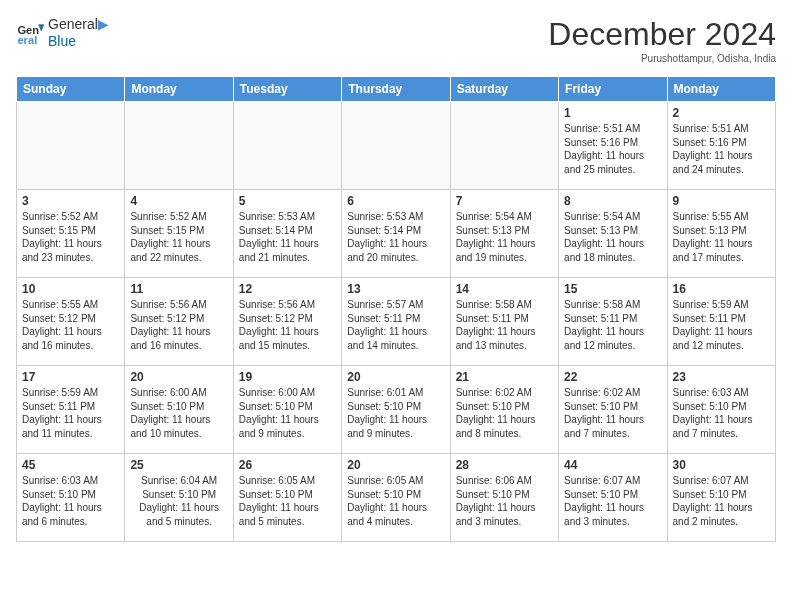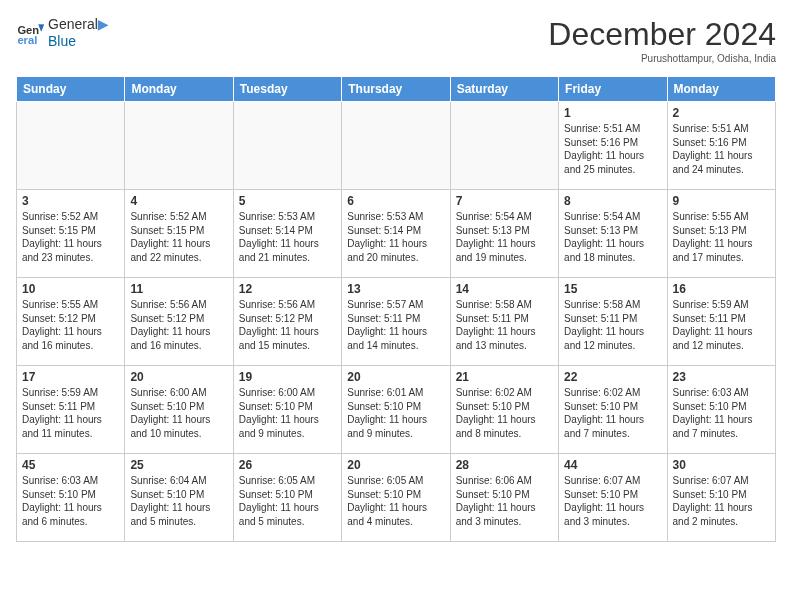--- a/index.html
+++ b/index.html
@@ -296,21 +296,21 @@
       <tr>
         <td>
           <span class="day-num">45</span>
           <div class="day-info" style="white-space: pre-line;">Sunrise: 6:03 AM
 Sunset: 5:10 PM
 Daylight: 11 hours
 and 6 minutes.</div>
         </td>
         <td>
           <span class="day-num">25</span>
-          <div class="day-info" style="white-space: pre-line;">Sunrise: 6:04 AM
+          <div class="day-info" style="white-space: pre-line; text-align: center;">Sunrise: 6:04 AM
 Sunset: 5:10 PM
 Daylight: 11 hours
 and 5 minutes.</div>
         </td>
         <td>
           <span class="day-num">26</span>
           <div class="day-info" style="white-space: pre-line;">Sunrise: 6:05 AM
 Sunset: 5:10 PM
 Daylight: 11 hours
 and 5 minutes.</div>

